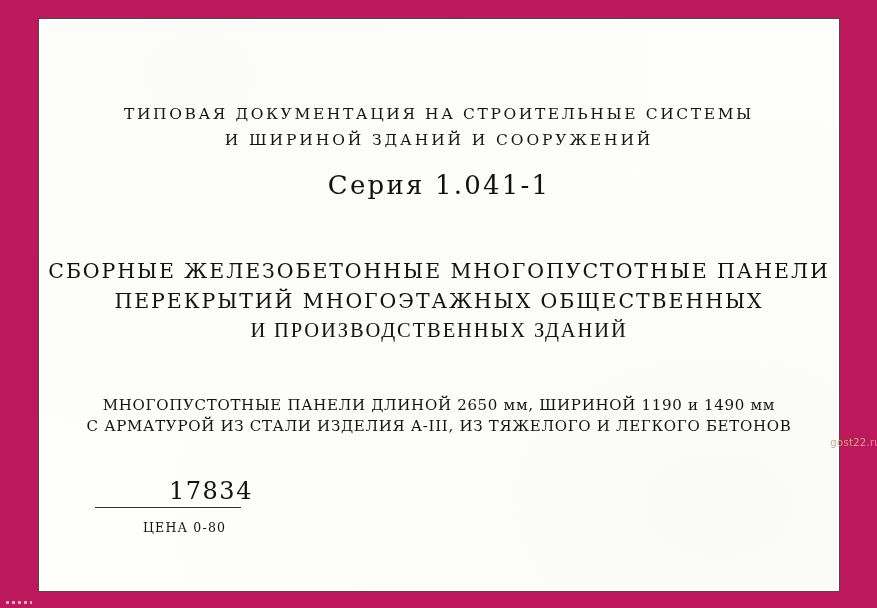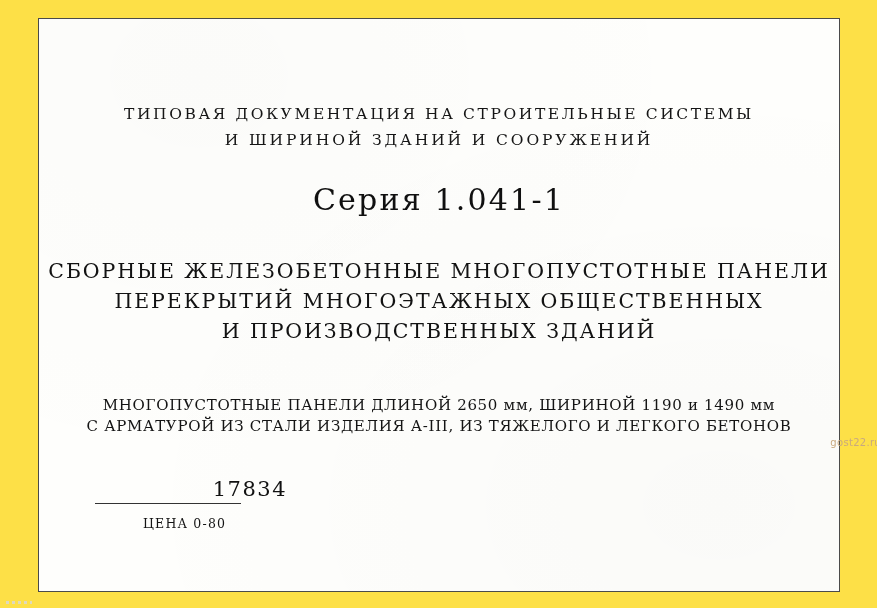--- a/index.html
+++ b/index.html
@@ -12,21 +12,21 @@
     height: 608px;
     overflow: hidden;
     font-family: "DejaVu Serif", serif;
     color: #1b1b1b;
   }
 
   #page {
     position: relative;
     width: 877px;
     height: 608px;
-    background: #fde047;
+    background: #be185d;
   }
 
   
   #sheet {
     position: absolute;
     left: 38px;
     top: 18px;
     width: 800px;
     height: 572px;
     background: #fefefc;
@@ -57,37 +57,37 @@
     font-size: 15.5px;
     letter-spacing: 2.6px;
     font-family: "DejaVu Serif", serif;
     color: #151515;
   }
   #head1 { top: 86px; }
   #head2 { top: 112px; letter-spacing: 2.9px; }
 
   
   #series {
-    top: 163px;
-    font-size: 30px;
+    top: 151px;
+    font-size: 26px;
     letter-spacing: 2.2px;
     font-family: "DejaVu Serif", serif;
     color: #101010;
   }
 
   
   .main-line {
     font-size: 20.5px;
     letter-spacing: 1.9px;
     color: #121212;
     margin-top: 12px;
   }
   #main1 { top: 228px; }
   #main2 { top: 258px; }
-  #main3 { top: 288px; }
+  #main3 { top: 288px; font-family: Liberation Serif, serif; }
 
   
   #issue {
     top: 348px;
     font-size: 18.5px;
     letter-spacing: 3.2px;
     color: #121212;
   }
   .sub-line {
     font-size: 15px;
@@ -99,23 +99,23 @@
 
   
   #code-block {
     position: absolute;
     left: 48px;
     top: 458px;
     width: 200px;
     text-align: center;
   }
   #code-number {
-    font-size: 21px;
+    font-size: 24px;
     letter-spacing: 1.5px;
-    text-align: right;
+    text-align: center;
     padding-left: 48px;
     color: #111;
   }
   #code-rule {
     margin-top: 2px;
     height: 1px;
     background: #333;
     width: 146px;
     margin-left: 8px;
   }

